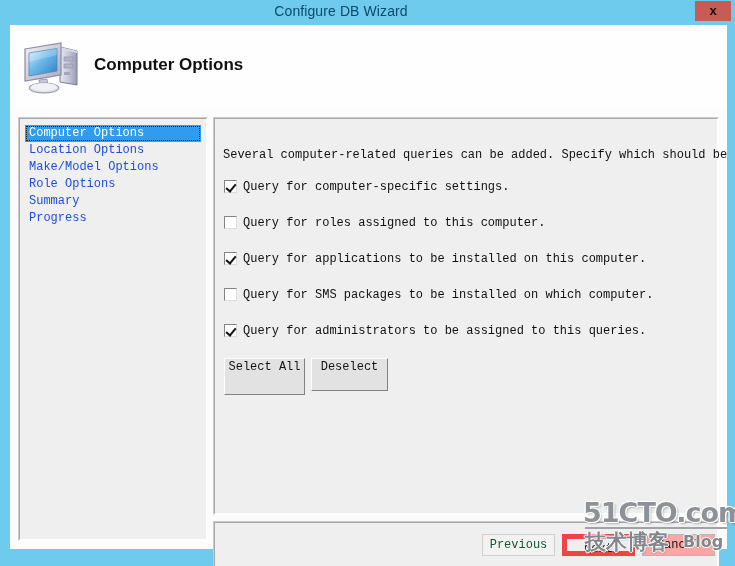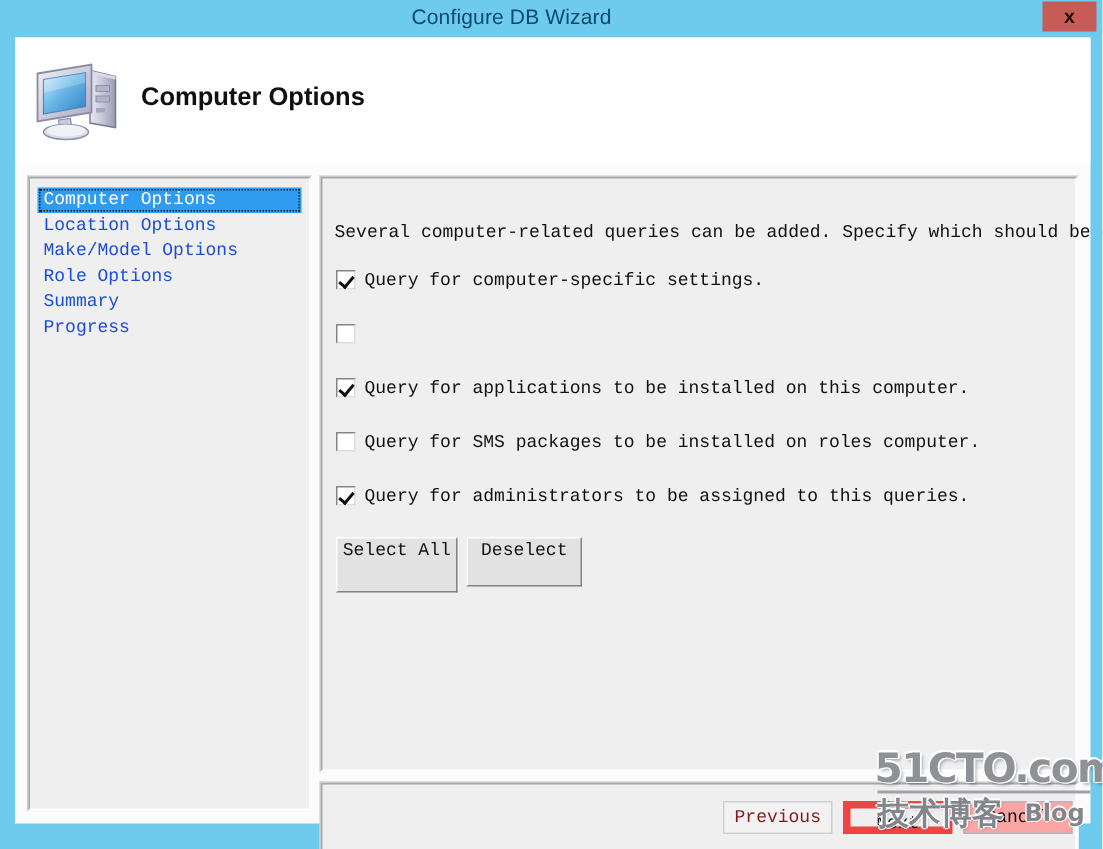--- a/index.html
+++ b/index.html
@@ -252,21 +252,21 @@
     font-size: 12px;
     text-align: center;
     color: #141414;
     box-sizing: border-box;
     cursor: pointer;
     white-space: nowrap;
   }
   #previous-button {
     left: 268px;
     width: 73px;
-    color: #7f1d1d;
+    color: #14532d;
     background: #f2f2f2;
     border-color: #cfcfcf;
     cursor: default;
   }
   #next-button {
     left: 348px;
     width: 73px;
     border: 5px solid #ef4444;
     background: #efefef;
   }
@@ -403,30 +403,31 @@
 
       <div class="intro-text">Several computer-related queries can be added. Specify which should be configured.</div>
 
       <div class="check-row" style="top:62px">
         <span class="checkbox checked"></span>
         <span class="check-label">Query for computer-specific settings.</span>
       </div>
 
       <div class="check-row" style="top:98px">
         <span class="checkbox"></span>
+        <span class="check-label">Query for roles assigned to this computer.</span>
       </div>
 
       <div class="check-row" style="top:134px">
         <span class="checkbox checked"></span>
         <span class="check-label">Query for applications to be installed on this computer.</span>
       </div>
 
       <div class="check-row" style="top:170px">
         <span class="checkbox"></span>
-        <span class="check-label">Query for SMS packages to be installed on roles computer.</span>
+        <span class="check-label">Query for SMS packages to be installed on which computer.</span>
       </div>
 
       <div class="check-row" style="top:206px">
         <span class="checkbox checked"></span>
         <span class="check-label">Query for administrators to be assigned to this queries.</span>
       </div>
 
       <div class="btn" id="select-all-button">Select All</div>
       <div class="btn" id="deselect-button">Deselect</div>
     </div>

